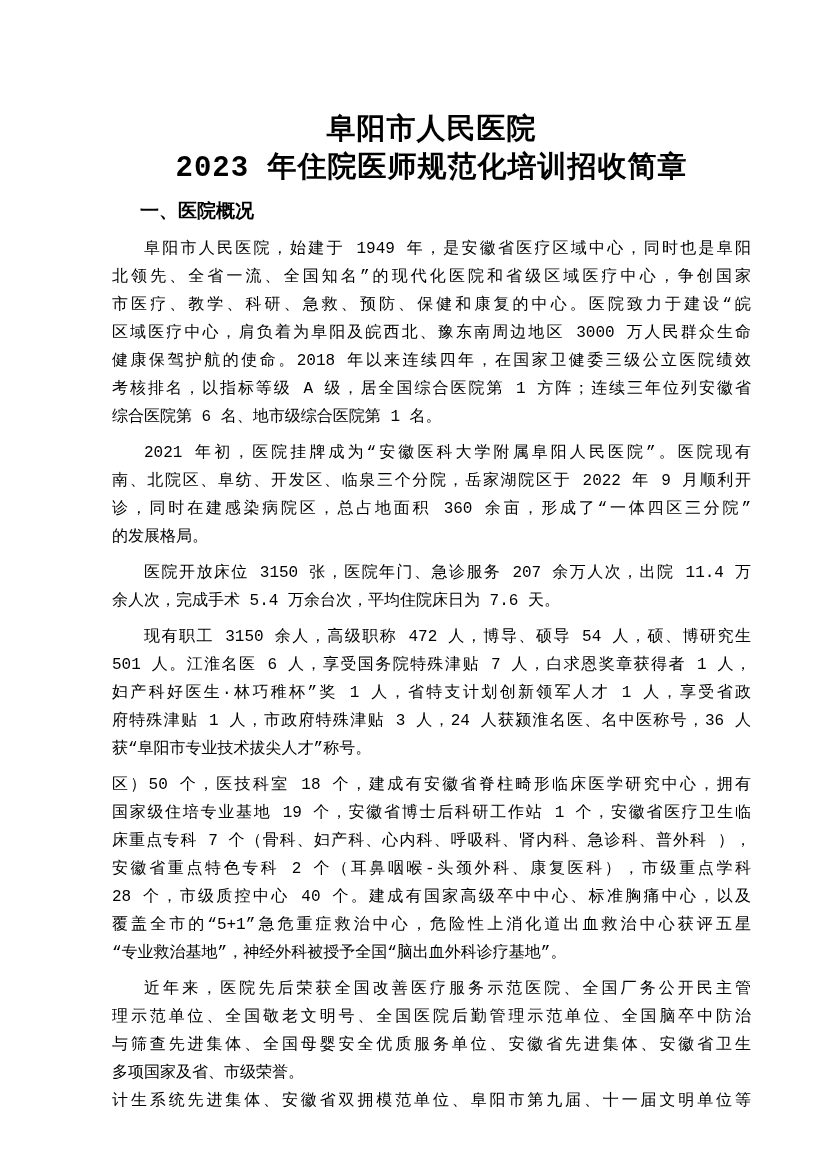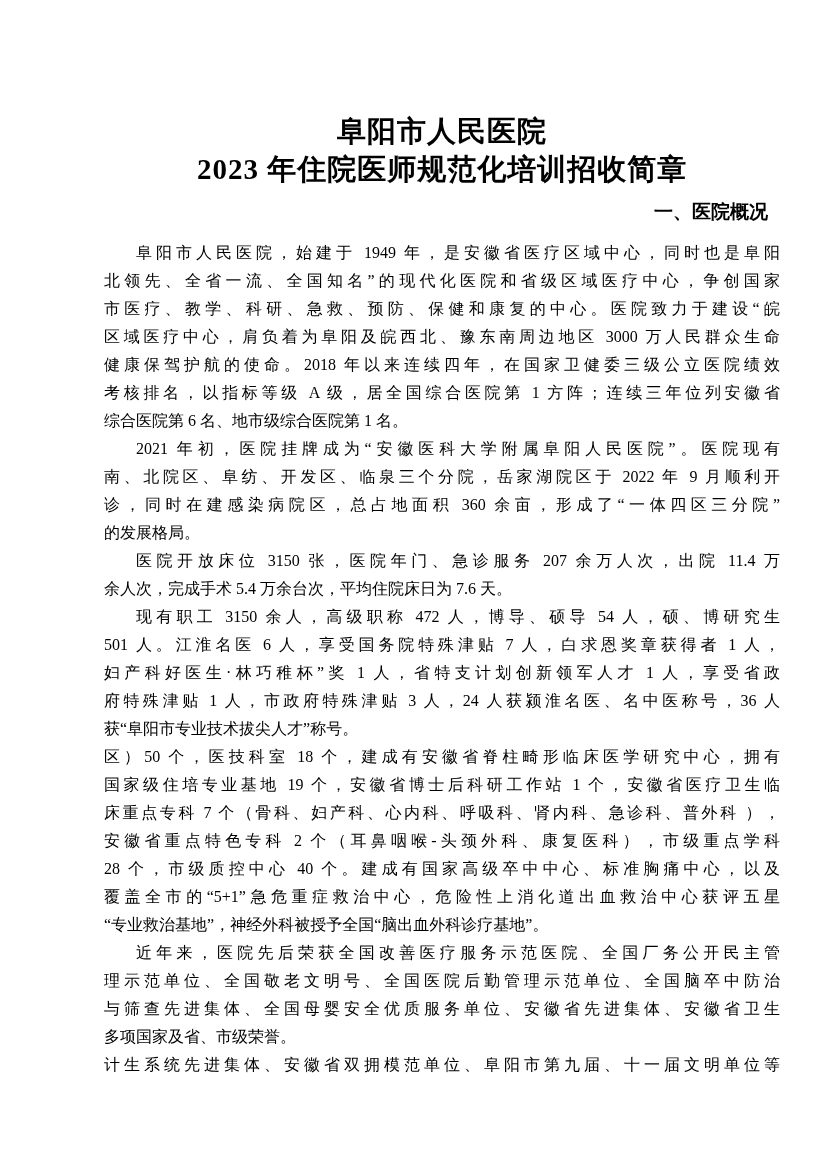--- a/index.html
+++ b/index.html
@@ -10,49 +10,49 @@
   .page {
     position: relative;
     width: 827px;
     height: 1169px;
     background: #ffffff;
     color: #000000;
     font-family: "Liberation Serif", "DejaVu Serif", serif;
     overflow: hidden;
   }
   .doc {
-    padding: 0 47px 0 104px;
+    padding: 0 68px 0 104px;
+    font-family: Liberation Mono, monospace;
   }
   .title {
     margin: 0;
     text-align: center;
     font-size: 29px;
     font-weight: bold;
     line-height: 38px;
     letter-spacing: 1px;
     white-space: nowrap;
   }
   .title-1 {
     padding-top: 112px;
   }
   .section-heading {
-    margin: 12px;
+    margin: 0;
     margin-top: 9px;
     font-size: 19px;
     font-weight: bold;
     line-height: 30px;
     text-indent: 36px;
-    text-align: right;
   }
   .body-text {
     margin-top: 4px;
     font-size: 16px;
   }
   .para {
-    margin: 0;
+    margin: 8px;
     padding: 0;
   }
   .line {
     height: 28px;
     line-height: 28px;
     overflow: hidden;
     white-space: nowrap;
     text-align: justify;
     text-align-last: justify;
     text-justify: inter-character;

